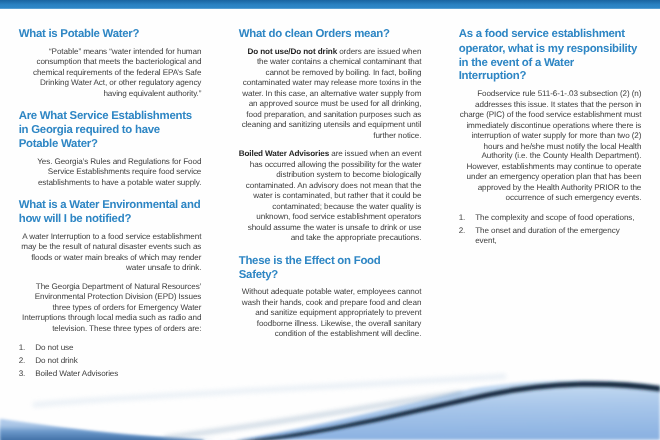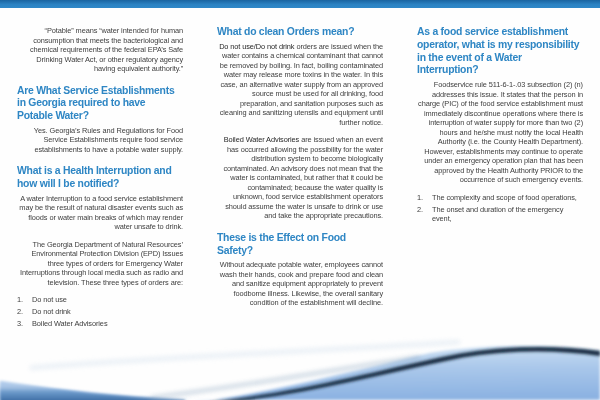--- a/index.html
+++ b/index.html
@@ -27,21 +27,21 @@
     color:#2e86c4;letter-spacing:-0.25px;
     margin:11px 0 3px 0;
   }
   .section:first-child .section-heading{margin-top:0;}
   .body-paragraph{
     font-size:7.4px;line-height:9.5px;color:#3d3d3d;
     letter-spacing:-0.1px;
     margin:0 0 8px 0;
     text-align:right;
   }
-  .lead{font-weight:400;color:#1f1f1f;}
+  .lead{font-weight:700;color:#1f1f1f;}
   .num-list{margin:2px 0 8px 0;padding:0;list-style:none;counter-reset:item;}
   .num-list li{
     display:flex;counter-increment:item;
     font-size:7.4px;line-height:9.5px;color:#3d3d3d;letter-spacing:-0.1px;
     margin-bottom:2.5px;
   }
   .num-list li::before{
     content:counter(item) ".";
     flex:0 0 15px;
   }
@@ -55,28 +55,29 @@
 <body>
 
 <div class="page">
 
   <div class="top-bar"></div>
 
   <div class="columns">
 
     <div class="col">
       <div class="section">
+        <div class="section-heading">What is Potable Water?</div>
         <p class="body-paragraph">“Potable” means “water intended for human consumption that meets the bacteriological and chemical requirements of the federal EPA’s Safe Drinking Water Act, or other regulatory agency having equivalent authority.”</p>
       </div>
       <div class="section">
         <div class="section-heading">Are What Service Establishments in Georgia required to have Potable Water?</div>
         <p class="body-paragraph">Yes. Georgia’s Rules and Regulations for Food Service Establishments require food service establishments to have a potable water supply.</p>
       </div>
       <div class="section">
-        <div class="section-heading">What is a Health Interruption and how will I be notified?</div>
+        <div class="section-heading">What is a Water Environmental and how will I be notified?</div>
         <p class="body-paragraph">A water Interruption to a food service establishment may be the result of natural disaster events such as floods or water main breaks of which may render water unsafe to drink.</p>
         <p class="body-paragraph">The Georgia Department of Natural Resources’ Environmental Protection Division (EPD) Issues three types of orders for Emergency Water Interruptions through local media such as radio and television. These three types of orders are:</p>
         <ol class="num-list">
           <li>
               <span>Do not use</span>
             </li>
           <li>
               <span>Do not drink</span>
             </li>
           <li>

